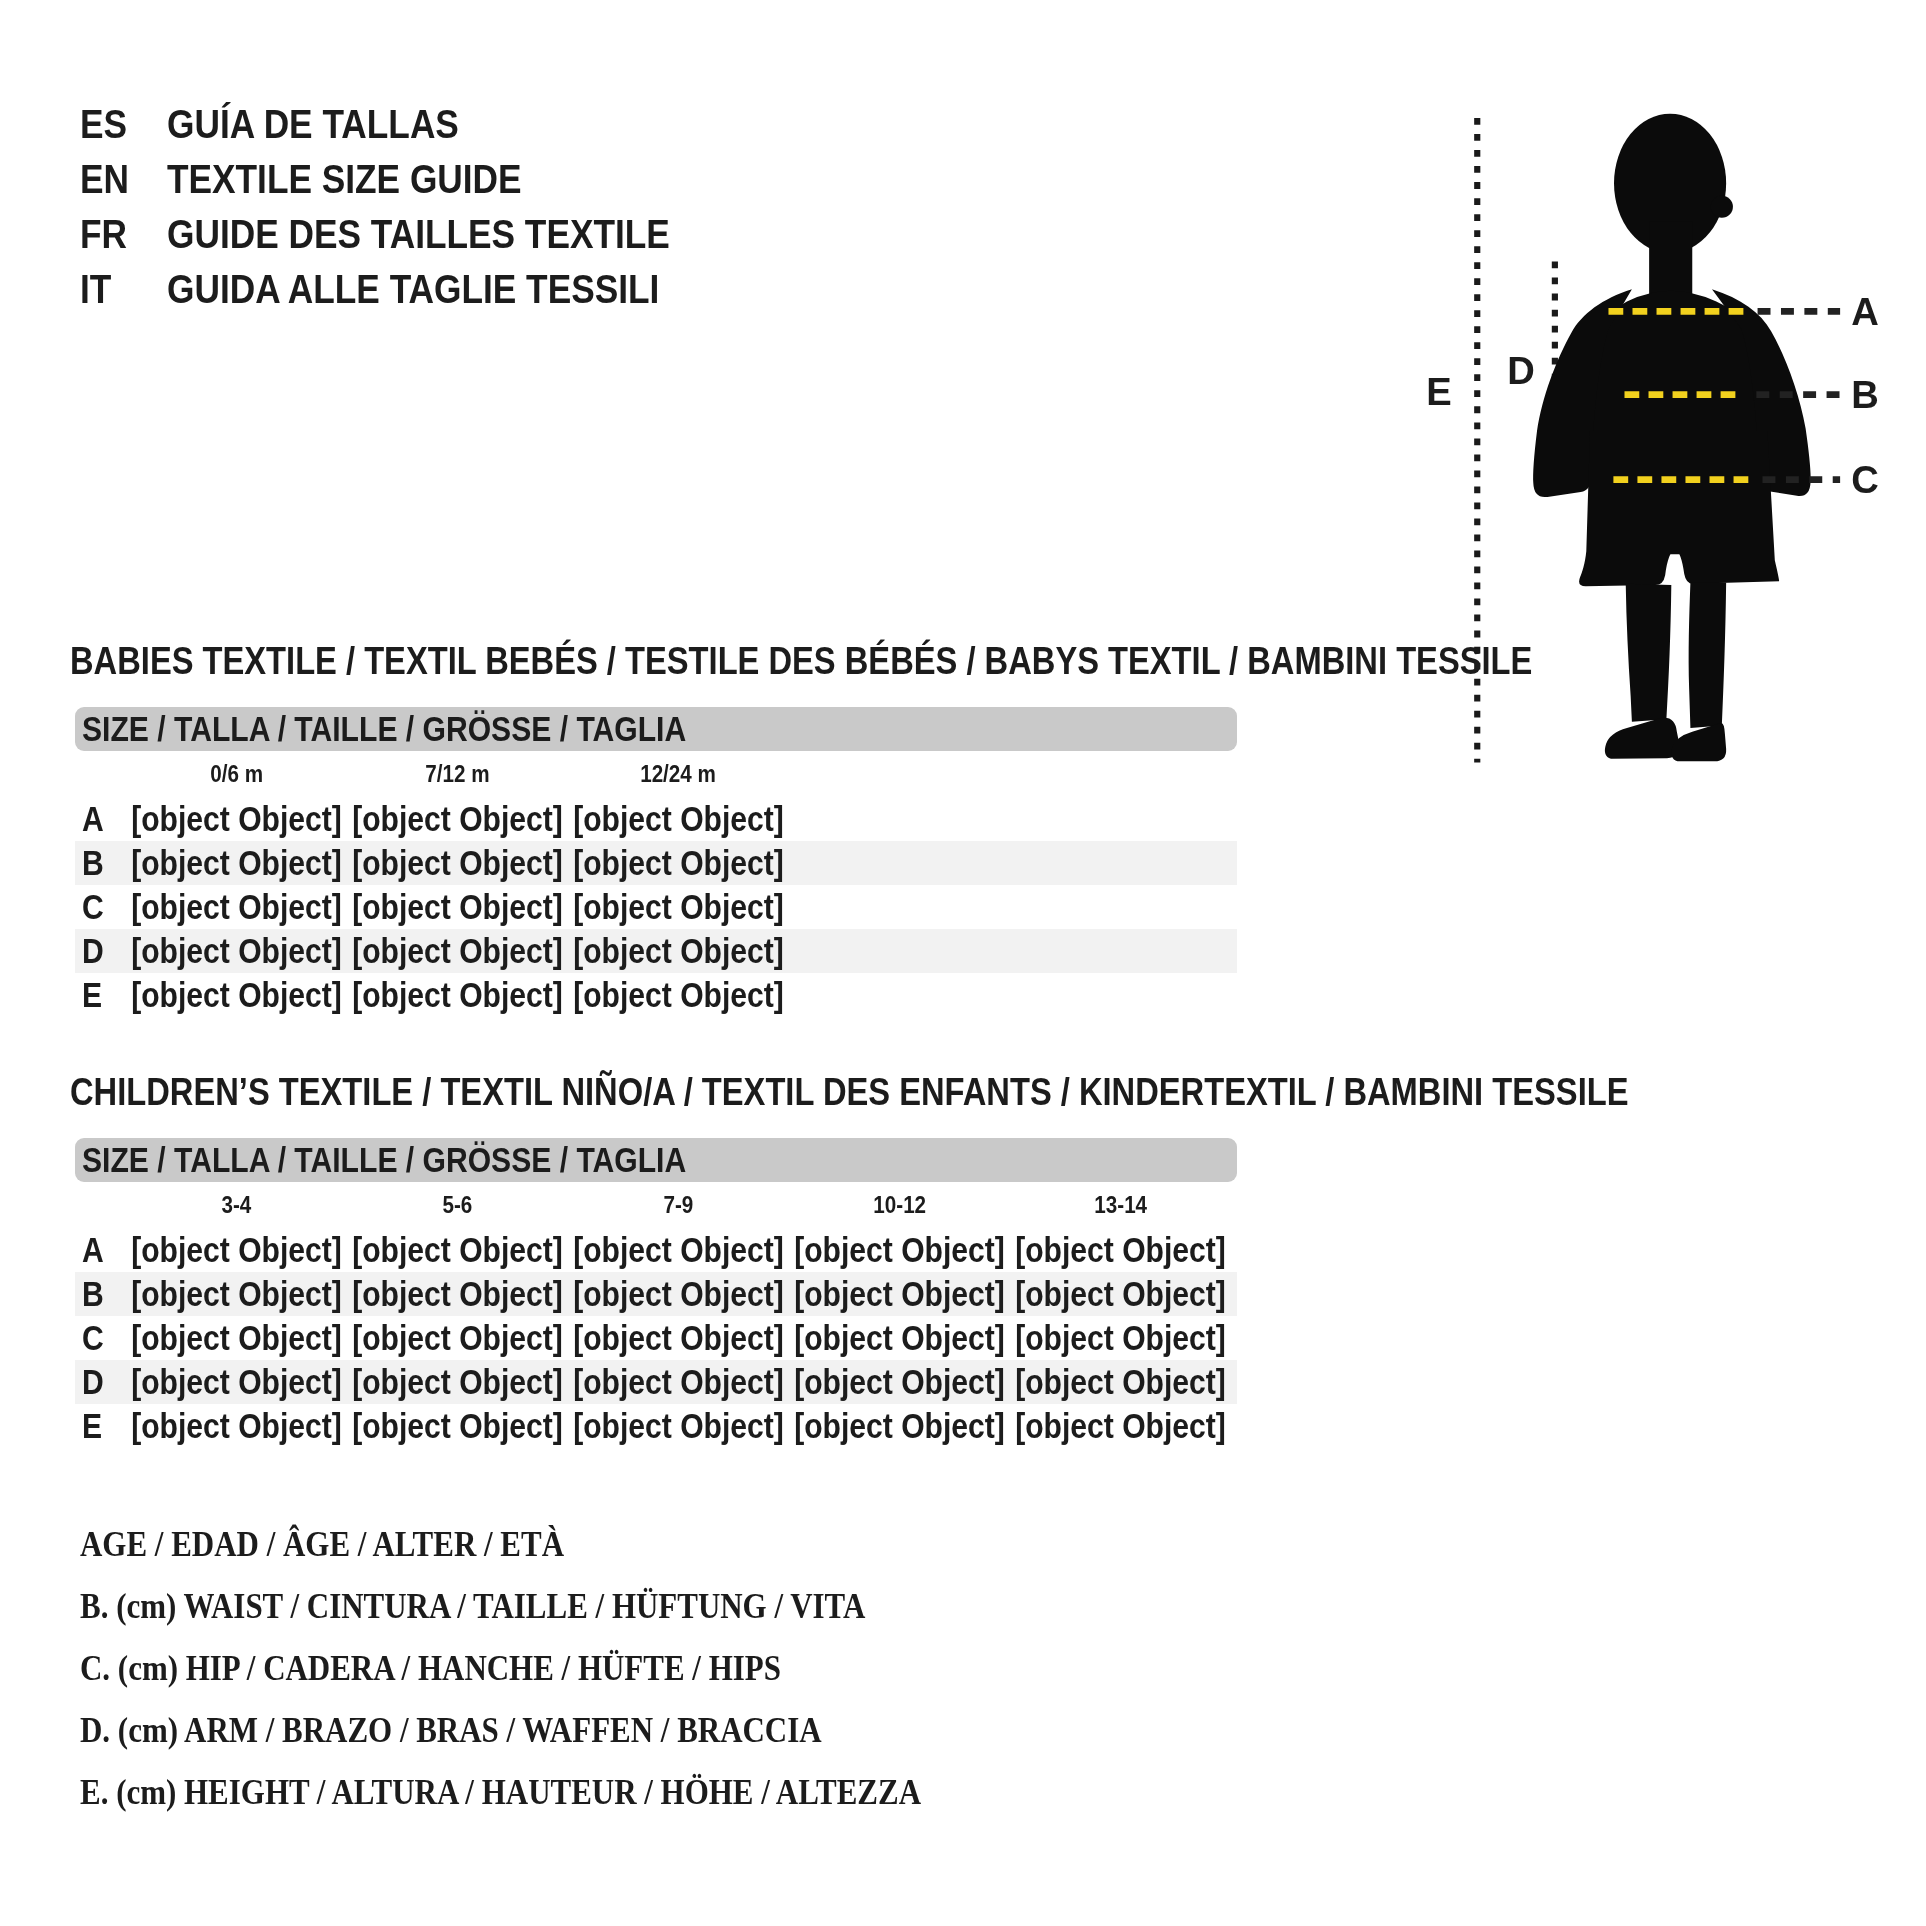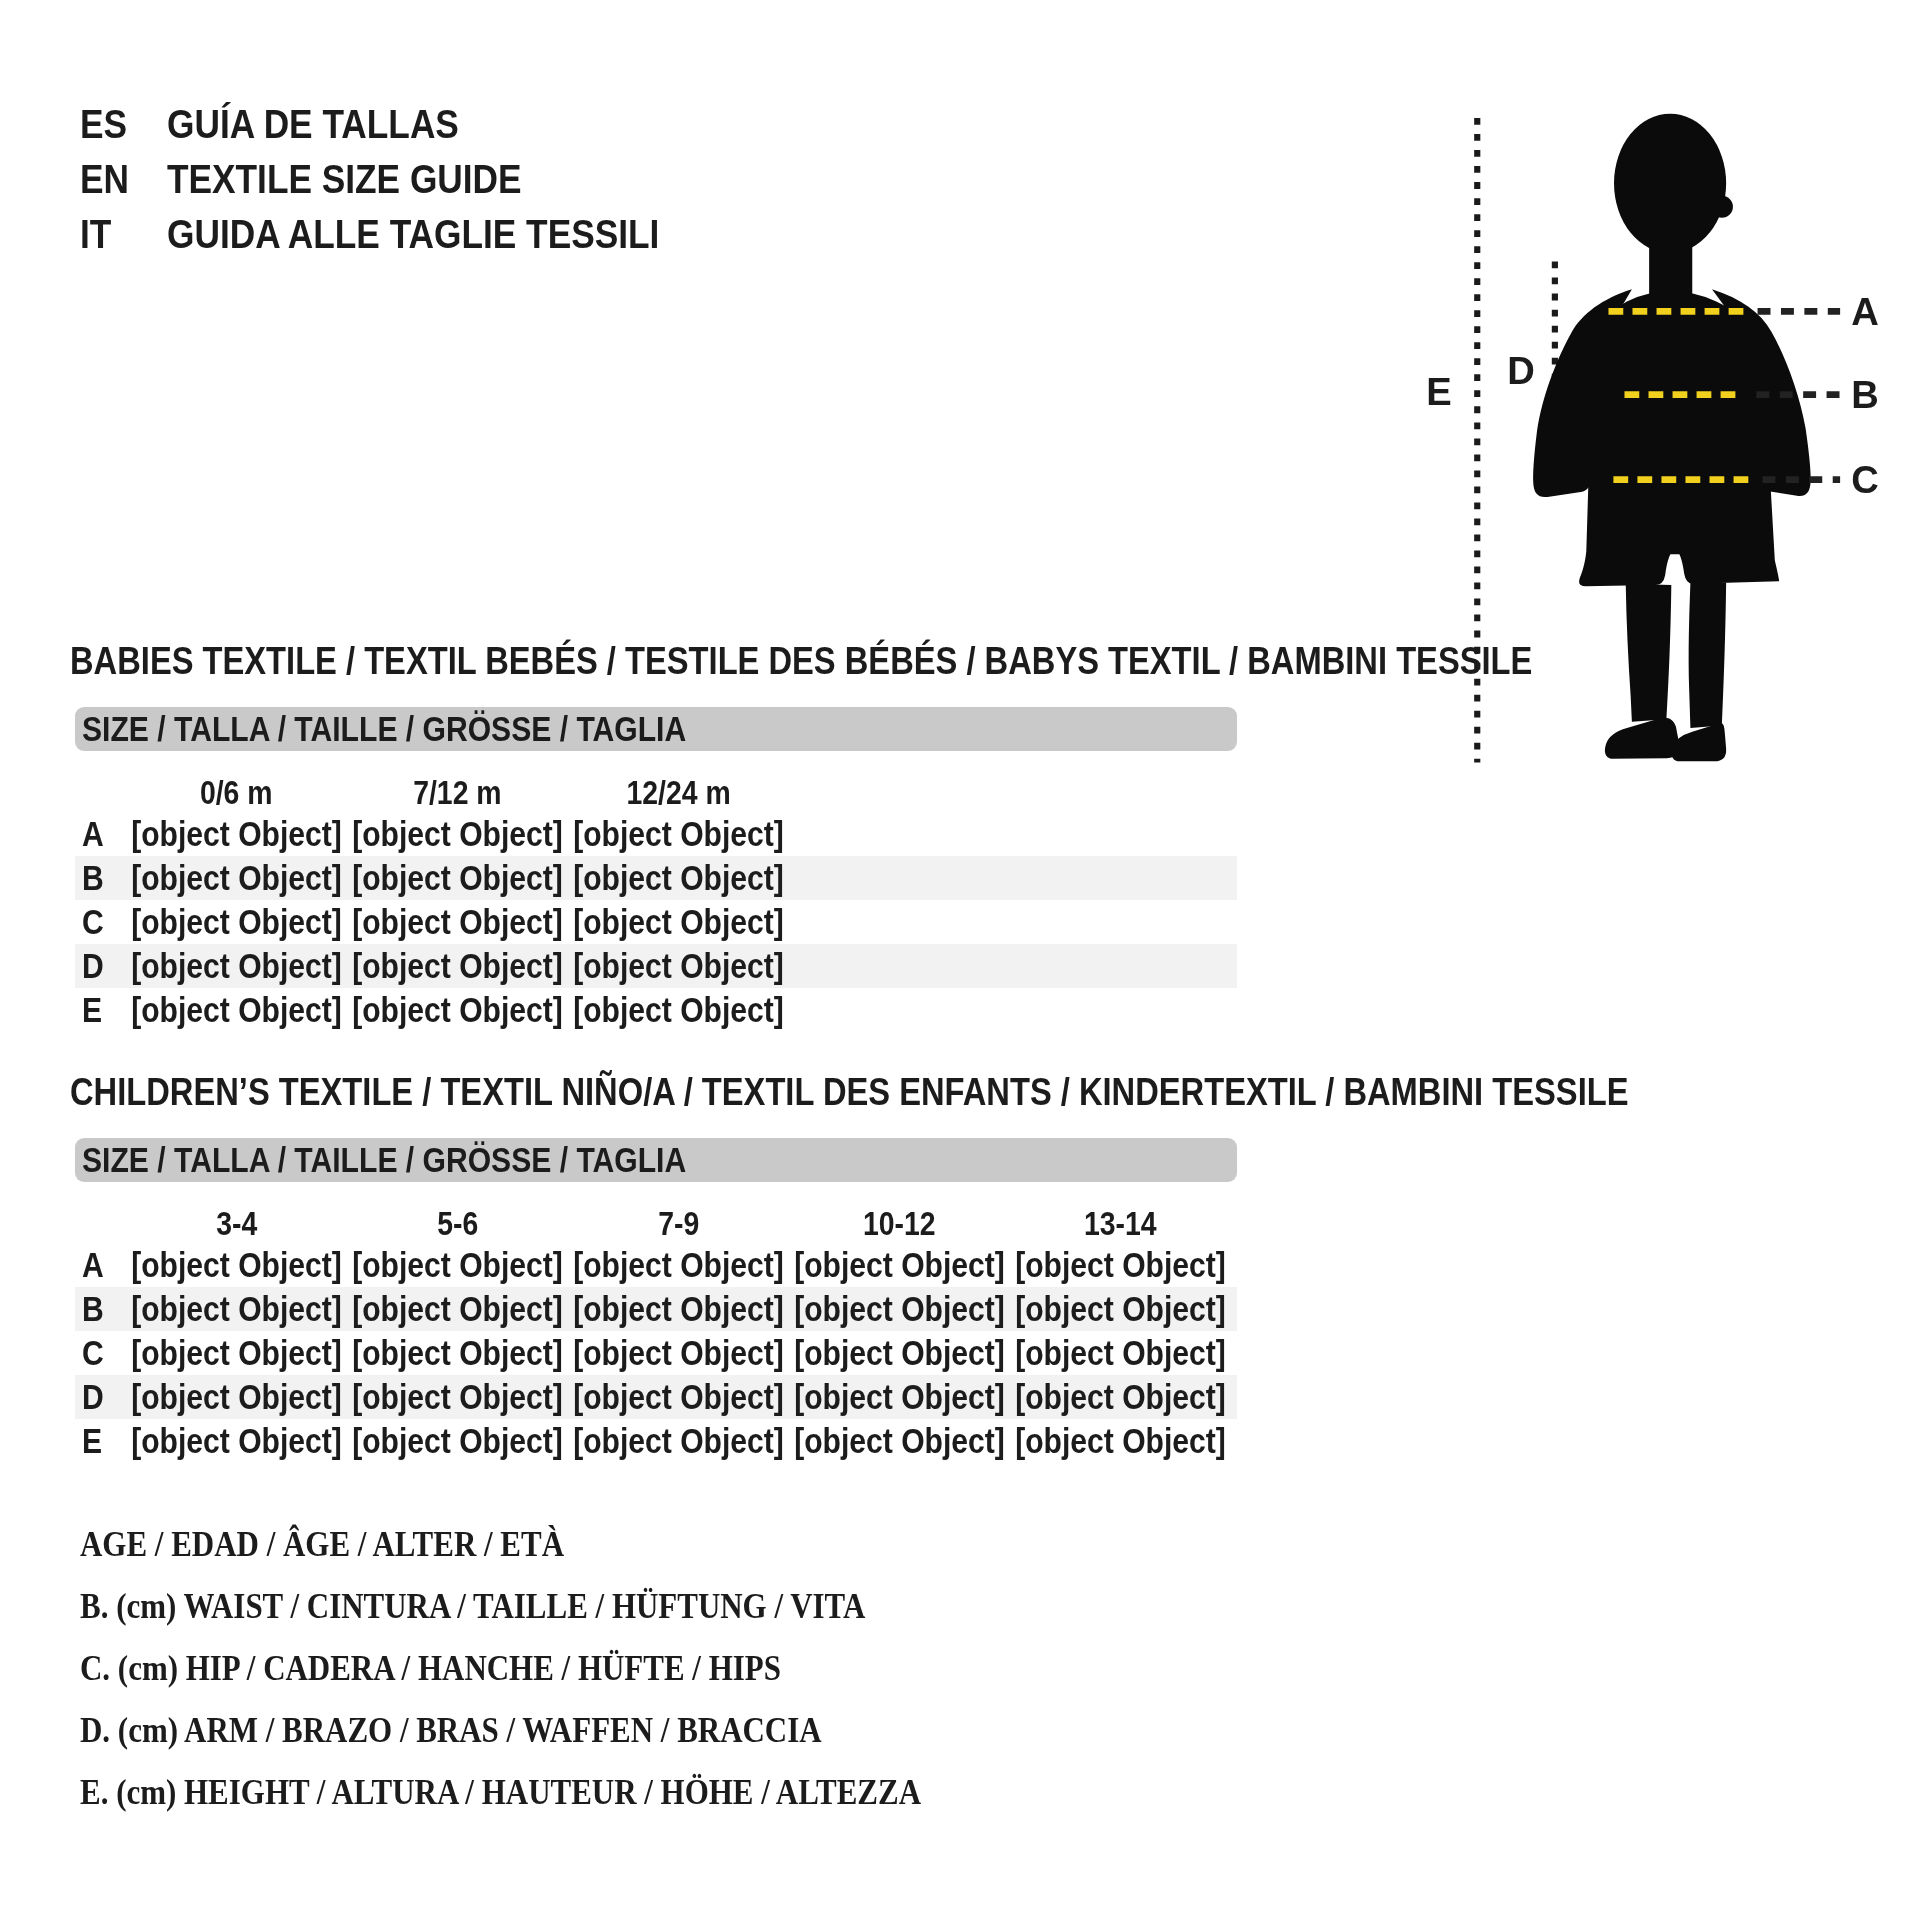--- a/index.html
+++ b/index.html
@@ -15,21 +15,21 @@
   .lang-code{width:87px;}
   
   .sec-heading{position:absolute;left:70px;height:44px;line-height:44px;font-size:38px;}
   .h-babies{top:639px;}
   .h-children{top:1070px;text-align:right;}
   
   .tbl{position:absolute;left:75px;width:1162px;}
   .tbl-babies{top:707px;}
   .tbl-children{top:1138px;}
   .size-bar{height:44px;line-height:44px;background:#c9c9c9;padding-left:7.4px;font-size:35px;border-radius:9px;}
-  .col-row{display:flex;height:46px;align-items:flex-end;font-size:33px;margin-top:15px;}
+  .col-row{display:flex;height:46px;align-items:center;font-size:24px;}
   .t-row{display:flex;height:44px;align-items:center;font-size:35px;}
   .t-rows .t-row:nth-child(even){background:#f2f2f2;}
   .lbl{width:51px;padding-left:7.4px;box-sizing:border-box;}
   .cell{width:221px;display:flex;justify-content:center;}
   
   .legend{position:absolute;left:80px;top:1513px;font-family:Liberation Serif, serif;}
   .legend-line{height:62px;line-height:62px;font-size:36px;}
   
   .figure{position:absolute;left:1405px;top:86px;width:524px;height:690px;}
   .figure svg{display:block;width:524px;height:690px;}
@@ -42,20 +42,24 @@
 
   <div class="lang">
 
   <div class="lang-row">
         <div class="lang-code"><span class="cond">ES</span></div>
         <div class="lang-title"><span class="cond">GUÍA DE TALLAS</span></div>
       </div>
       <div class="lang-row">
         <div class="lang-code"><span class="cond">EN</span></div>
         <div class="lang-title"><span class="cond">TEXTILE SIZE GUIDE</span></div>
+      </div>
+      <div class="lang-row">
+        <div class="lang-code"><span class="cond">FR</span></div>
+        <div class="lang-title"><span class="cond">GUIDE DES TAILLES TEXTILE</span></div>
       </div>
       <div class="lang-row">
         <div class="lang-code"><span class="cond">IT</span></div>
         <div class="lang-title"><span class="cond">GUIDA ALLE TAGLIE TESSILI</span></div>
       </div>
     </div>
 
   <div class="figure">
     <svg viewBox="0 0 850 1120" xmlns="http://www.w3.org/2000/svg">
 

